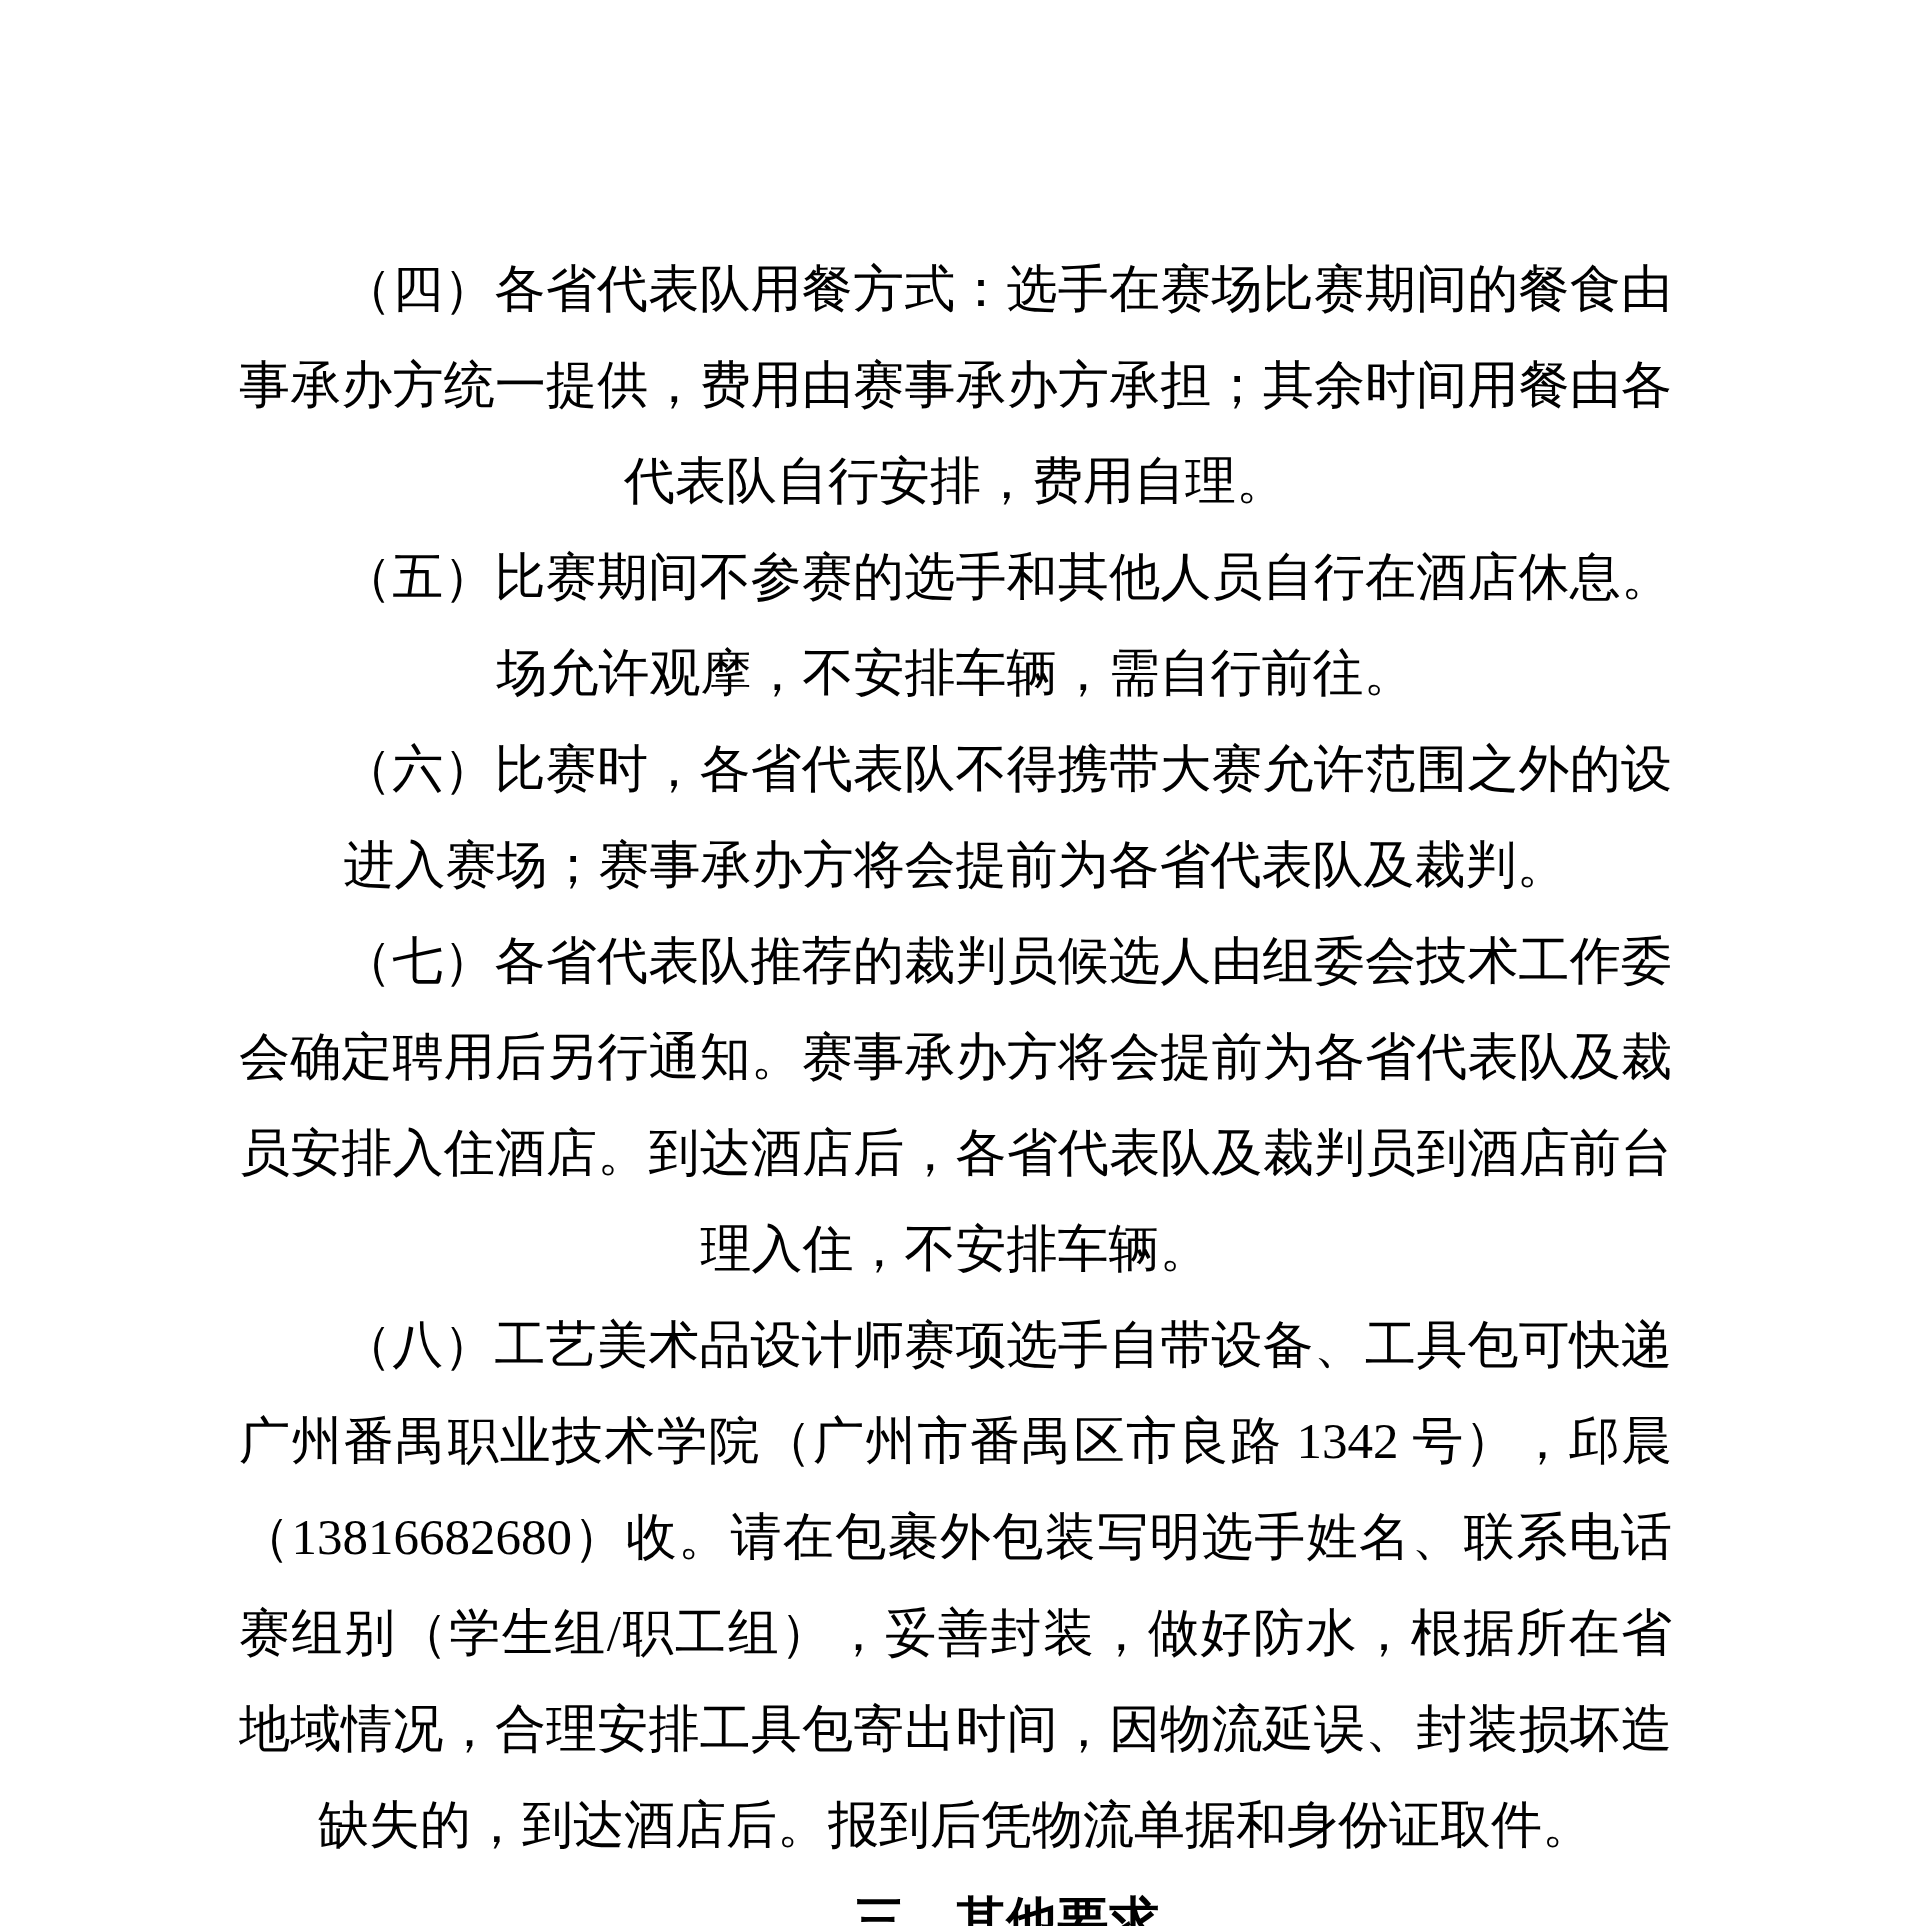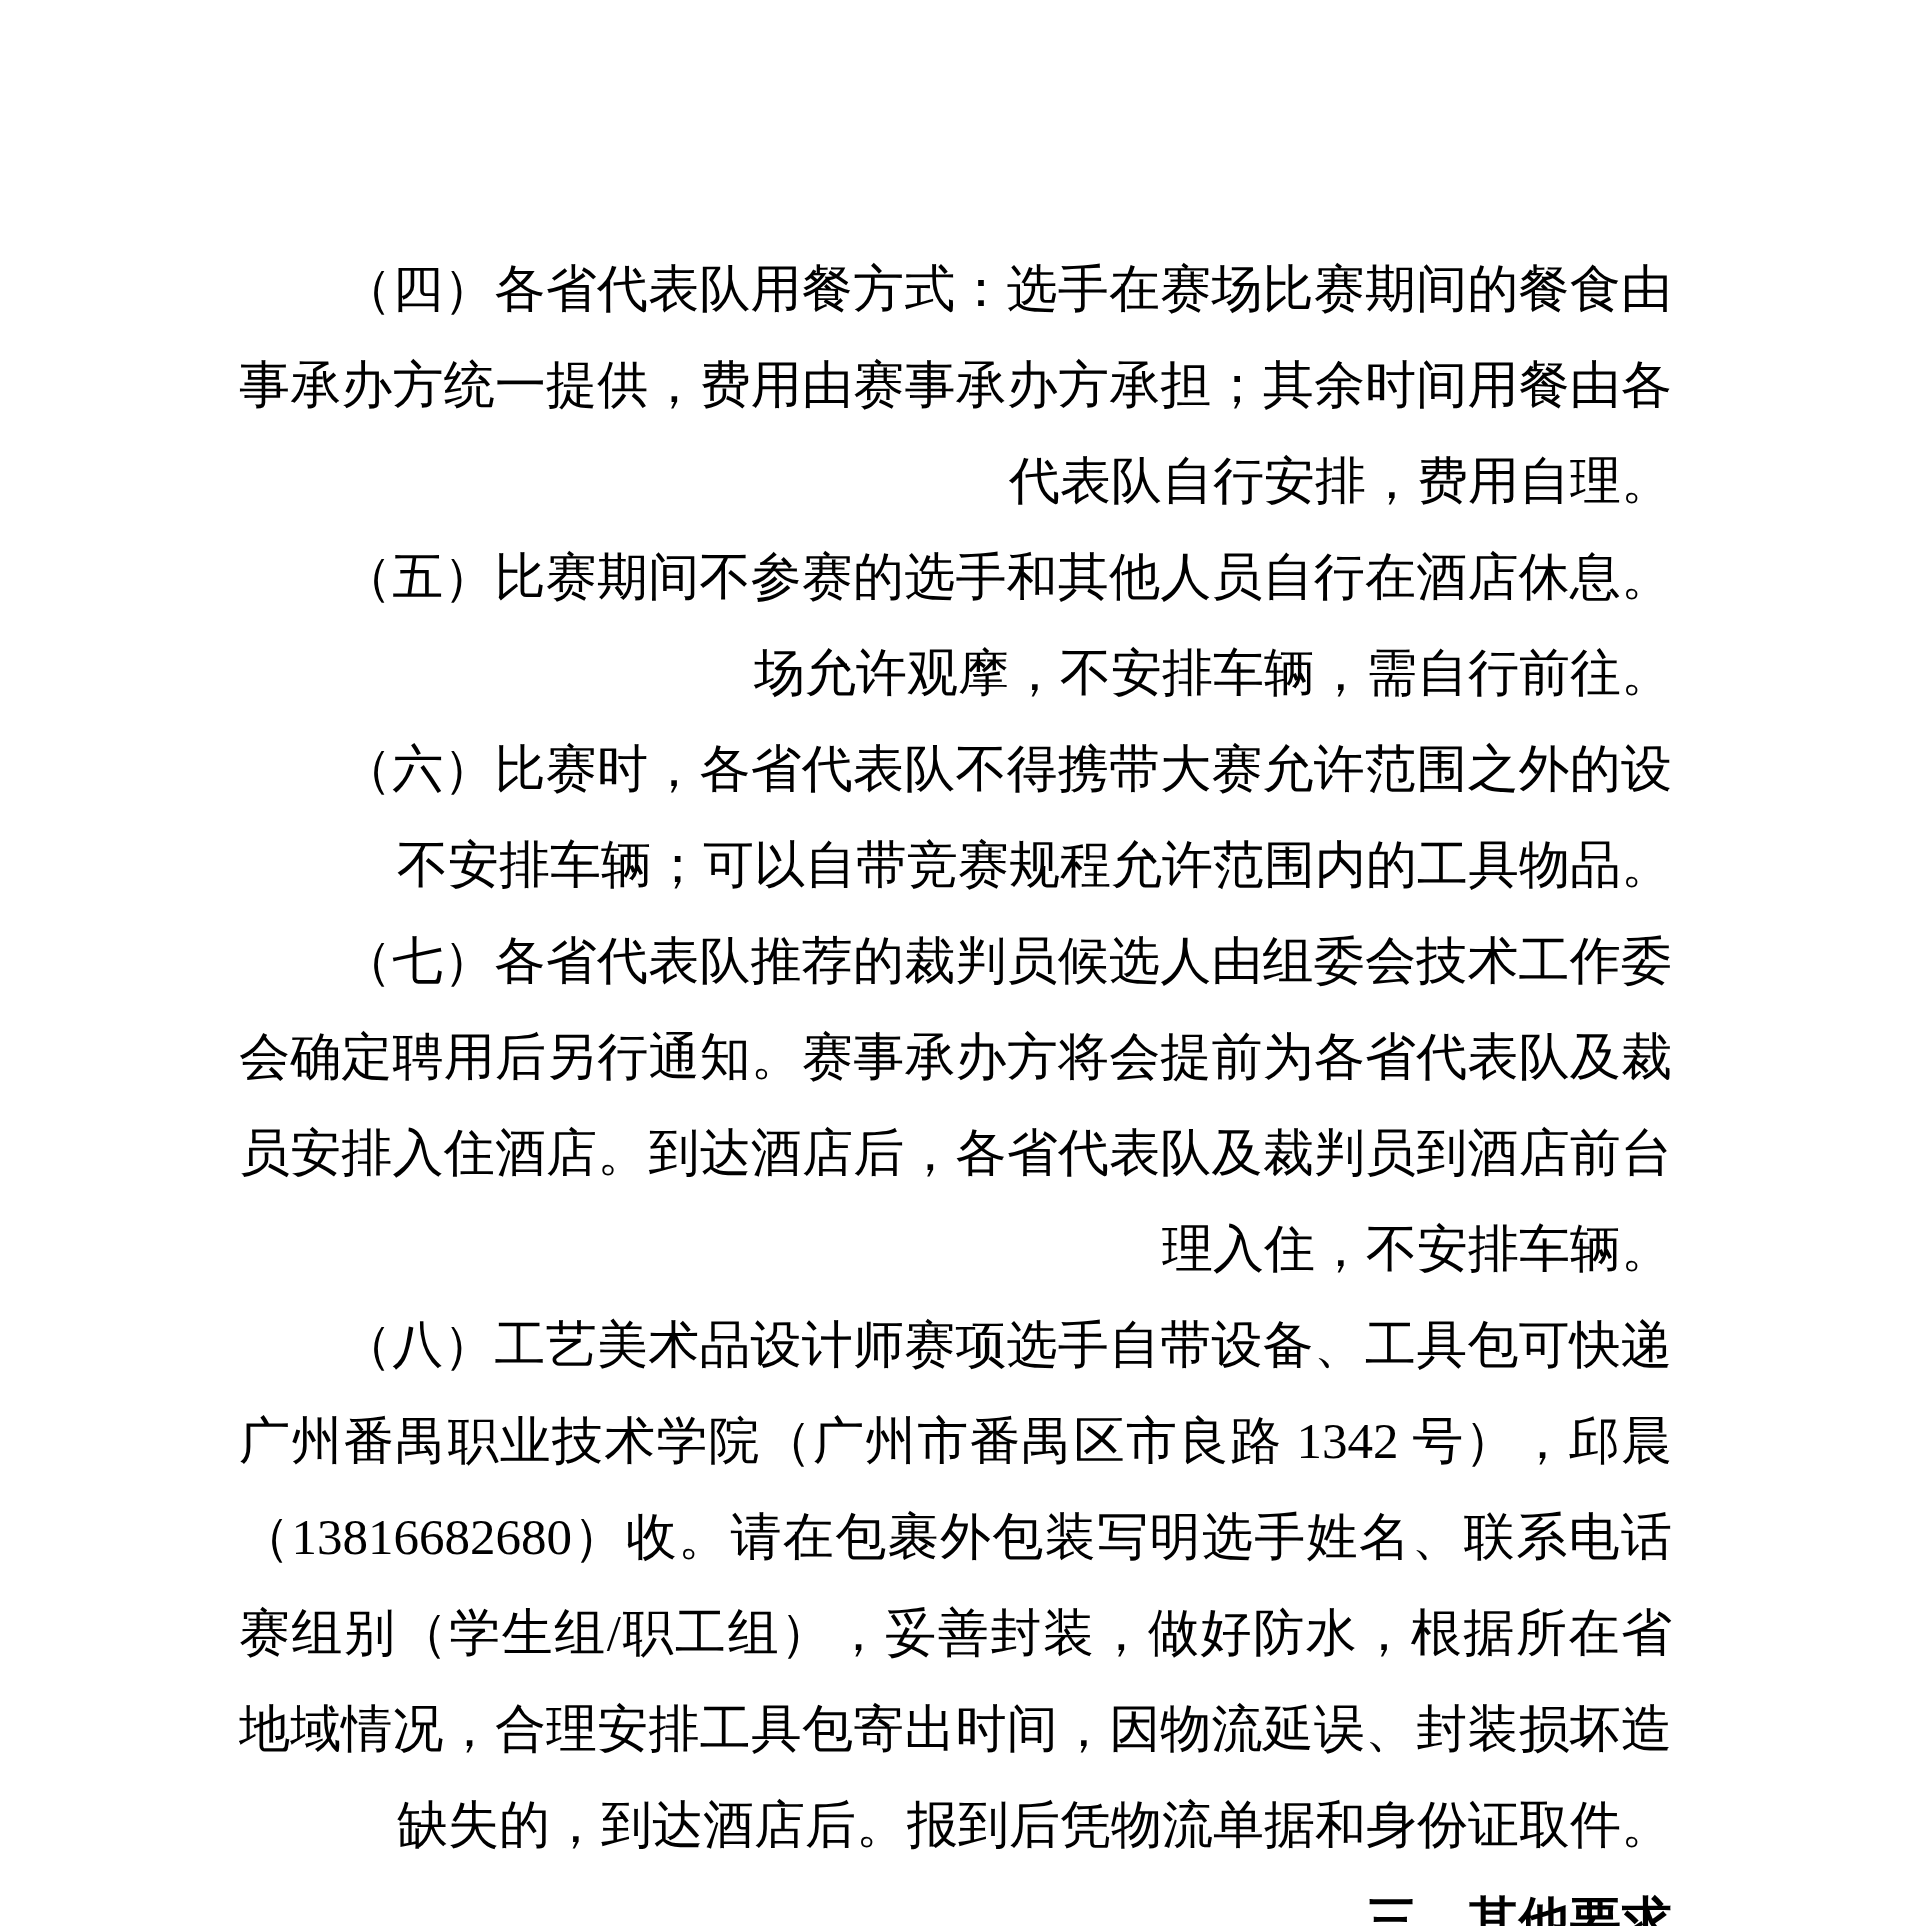--- a/index.html
+++ b/index.html
@@ -17,21 +17,21 @@
     height: 2703px;
     background: #ffffff;
     color: #000000;
     padding: 241px 239px 0 239px;
   }
   .line {
     font-size: 51px;
     line-height: 96px;
     height: 96px;
     overflow: hidden;
-    text-align: right;
+    text-align: center;
   }
   .line.start { text-indent: 2em; }
   .line.fill  { text-align: justify; text-align-last: justify; }
   .line.heading {
     font-weight: 700;
     font-family: "Liberation Sans", "DejaVu Sans", sans-serif;
   }
 </style>
 </head>
 <body>
@@ -39,21 +39,21 @@
 <div class="page">
 
   <div class="line start fill">（四）各省代表队用餐方式：选手在赛场比赛期间的餐食由赛</div>
   <div class="line fill">事承办方统一提供，费用由赛事承办方承担；其余时间用餐由各省</div>
   <div class="line">代表队自行安排，费用自理。</div>
 
   <div class="line start fill">（五）比赛期间不参赛的选手和其他人员自行在酒店休息。赛</div>
   <div class="line">场允许观摩，不安排车辆，需自行前往。</div>
 
   <div class="line start fill">（六）比赛时，各省代表队不得携带大赛允许范围之外的设备</div>
-  <div class="line">不安排车辆；可以自带竞赛规程允许范围内的工具物品。</div>
+  <div class="line">进入赛场；赛事承办方将会提前为各省代表队及裁判。</div>
 
   <div class="line start fill">（七）各省代表队推荐的裁判员候选人由组委会技术工作委员</div>
   <div class="line fill">会确定聘用后另行通知。赛事承办方将会提前为各省代表队及裁判</div>
   <div class="line fill">员安排入住酒店。到达酒店后，各省代表队及裁判员到酒店前台办</div>
   <div class="line">理入住，不安排车辆。</div>
 
   <div class="line start fill">（八）工艺美术品设计师赛项选手自带设备、工具包可快递到</div>
   <div class="line fill">广州番禺职业技术学院（广州市番禺区市良路 1342 号），邱晨瑜</div>
   <div class="line fill">（13816682680）收。请在包裹外包装写明选手姓名、联系电话和参</div>
   <div class="line fill">赛组别（学生组/职工组），妥善封装，做好防水，根据所在省市区</div>

